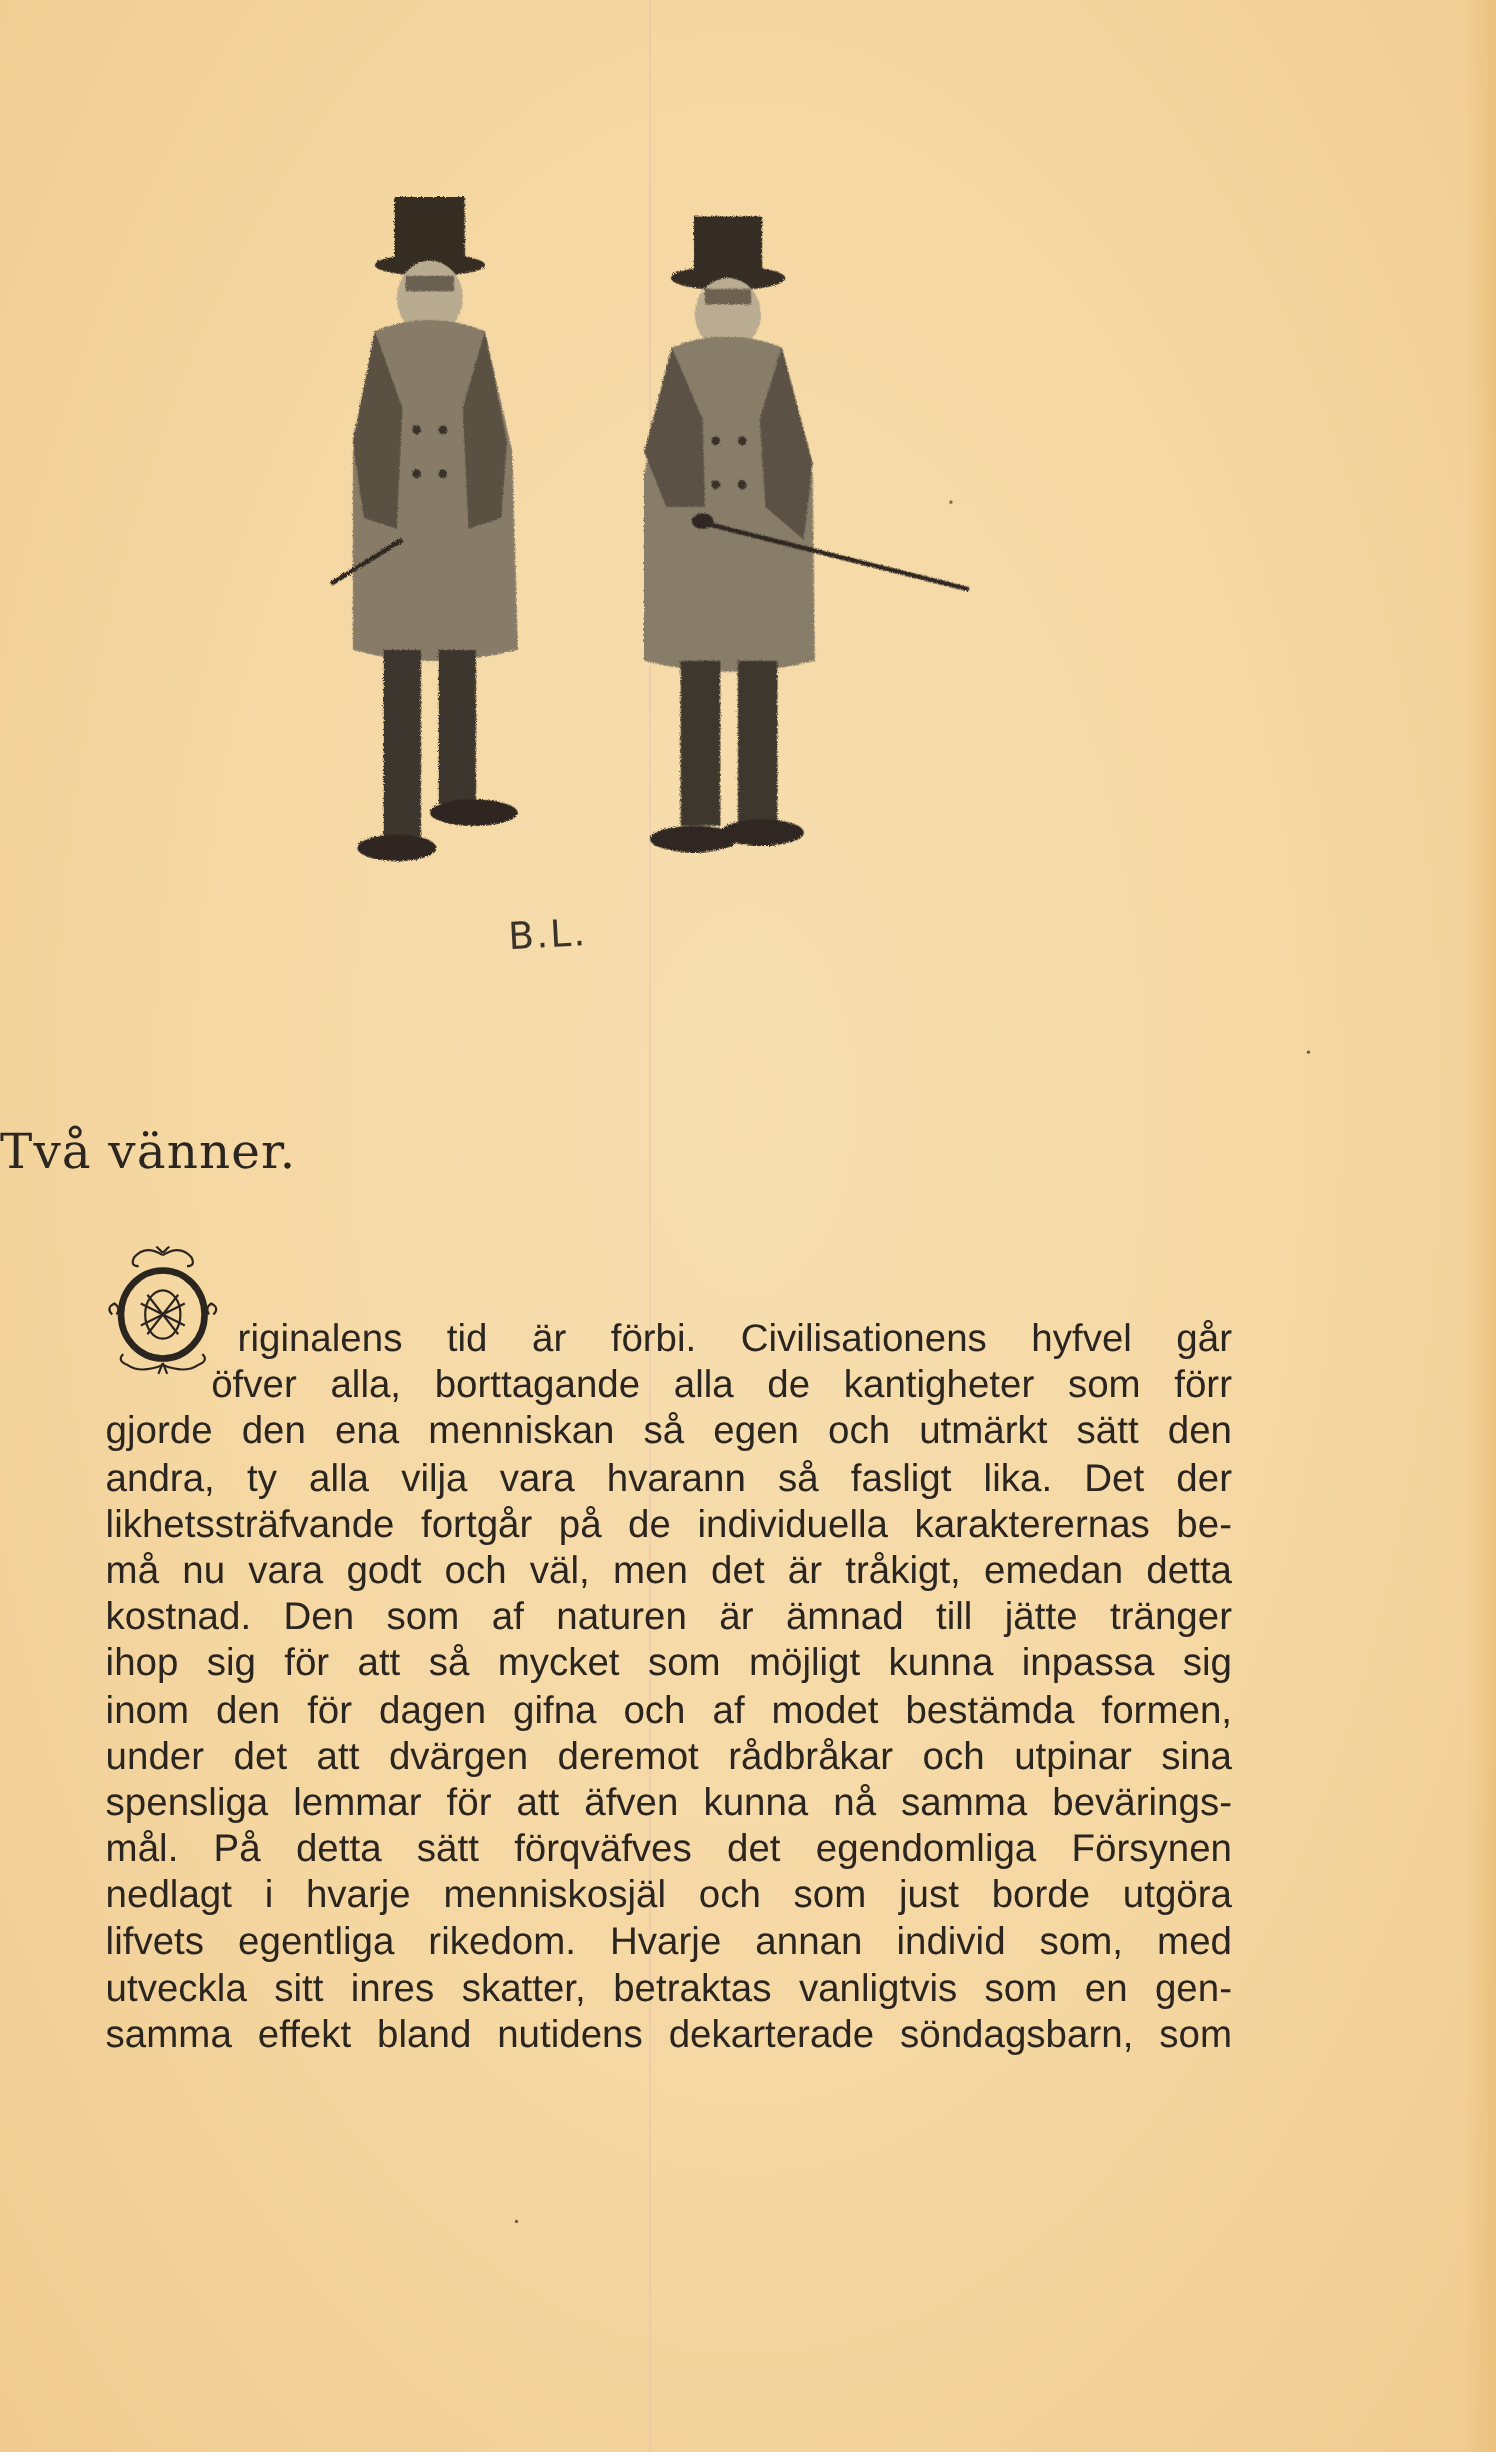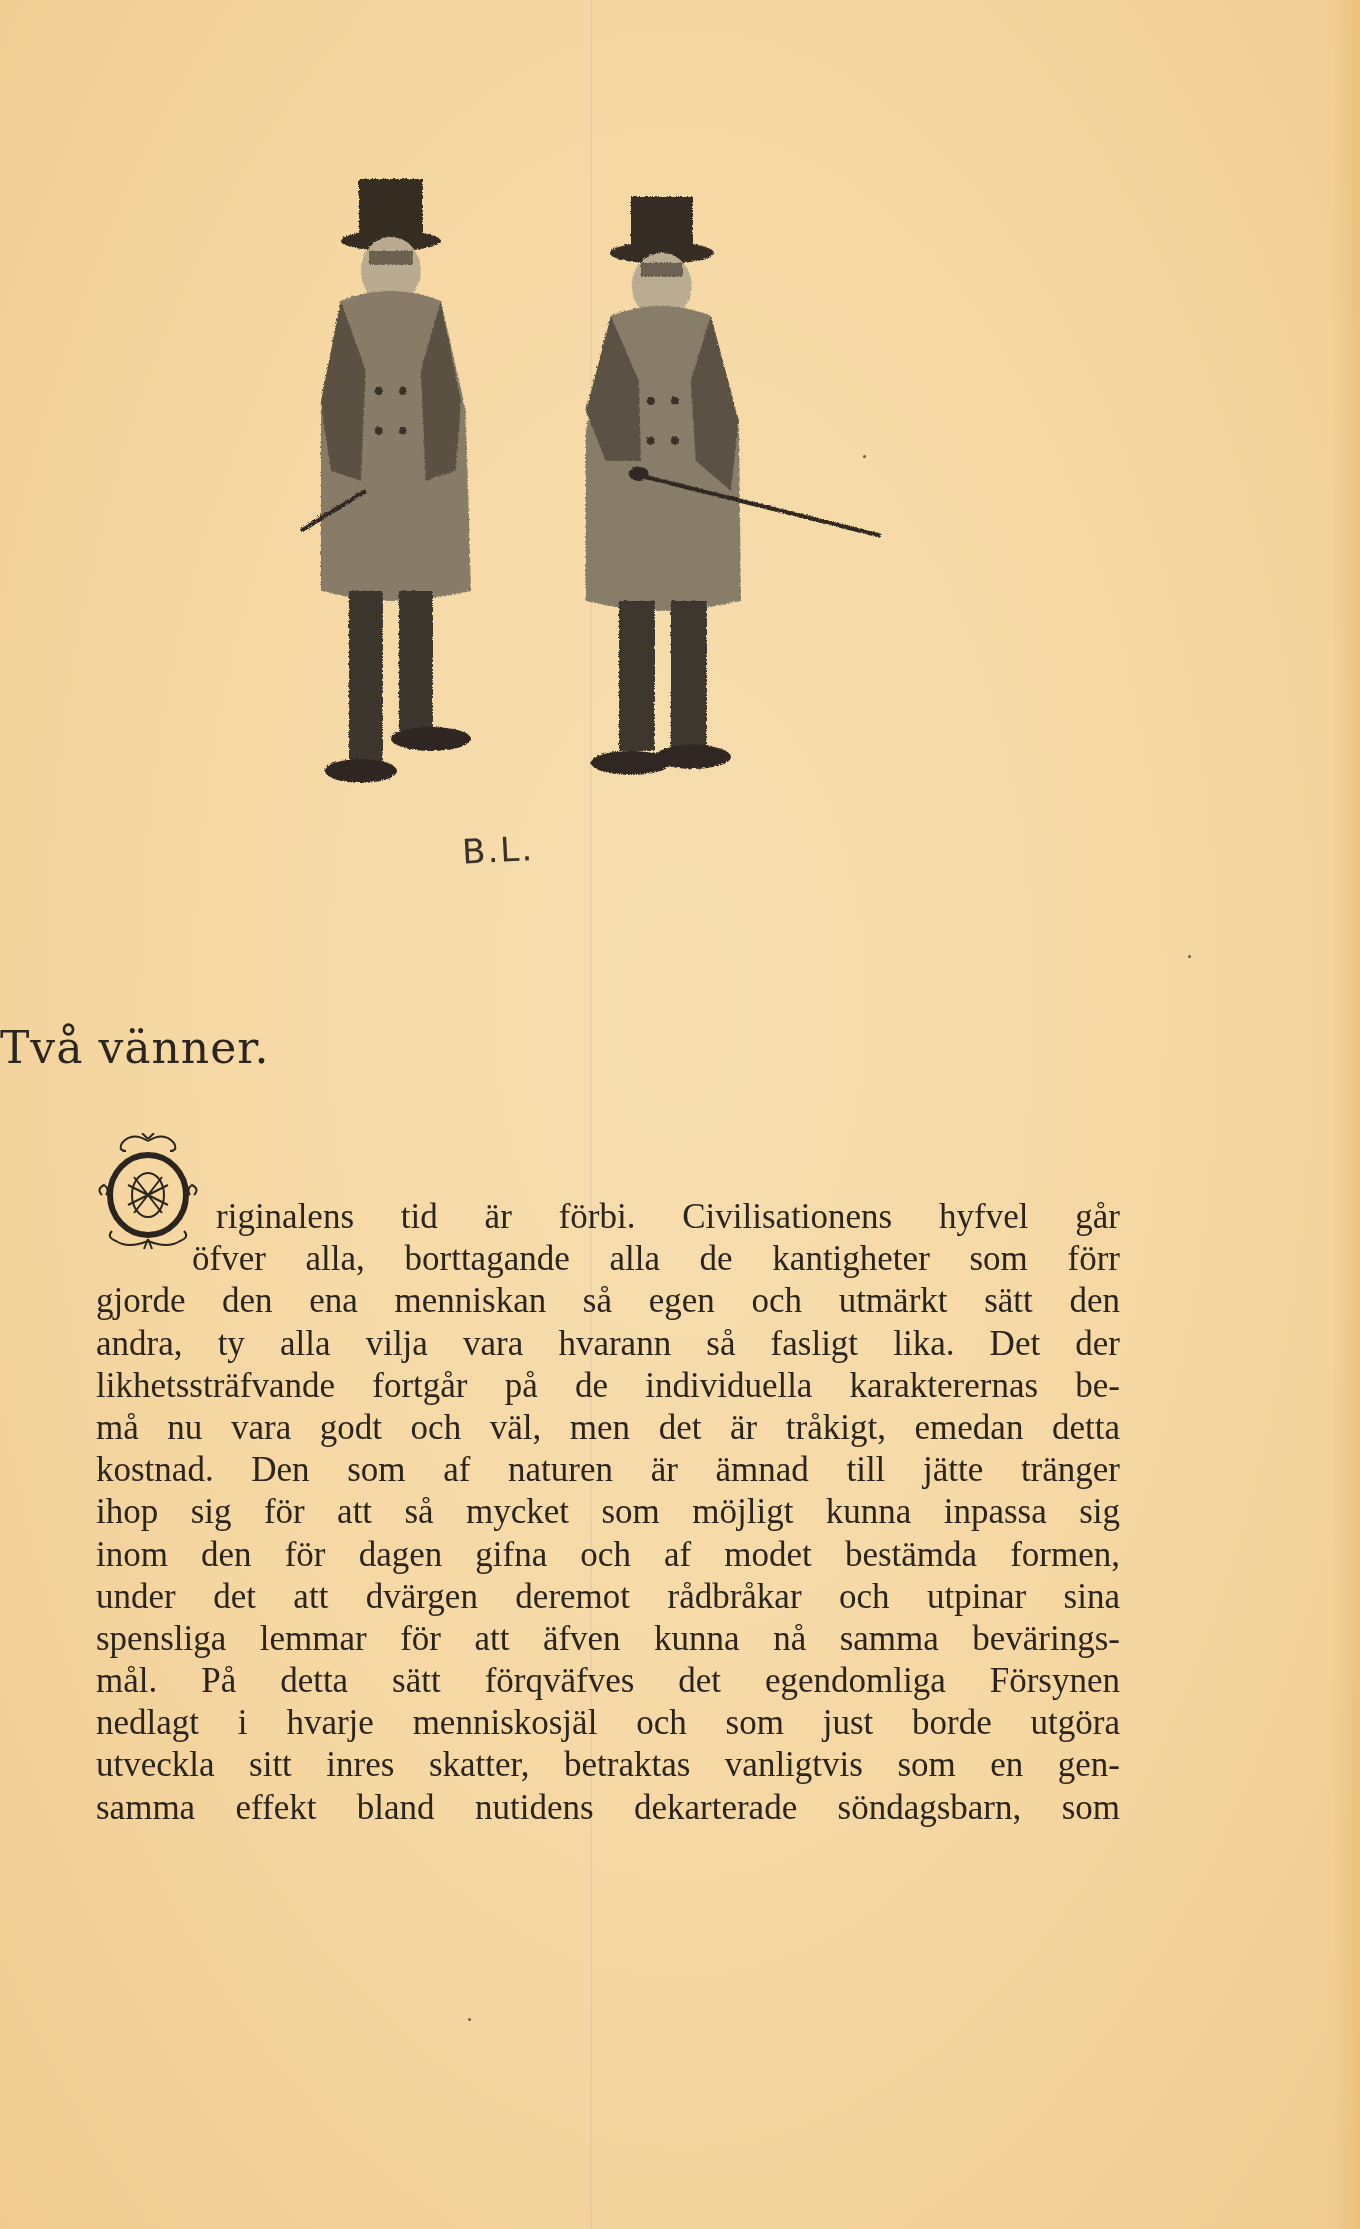--- a/index.html
+++ b/index.html
@@ -30,21 +30,21 @@
   .title {
     position: absolute; left: 0; width: 1360px; top: 1022px; text-align: left;
     font-family: "DejaVu Serif", serif; font-size: 44px; color: #2b2620;
     letter-spacing: 1px;
   }
   .dropcap {
     position: absolute; left: 92px; top: 1133px; width: 112px; height: 120px;
   }
   .body-text {
     position: absolute; left: 96px; top: 1196px; width: 1024px;
-    font-family: Liberation Serif, serif;
+    font-family: Liberation Sans, sans-serif;
     font-size: 35px; line-height: 42.2px; color: #2b2520;
   }
   .line {
     display: block; text-align: justify; text-align-last: justify;
     white-space: nowrap; height: 42.2px;
   }
   .line.indent1 { padding-left: 96px; }
   .line.indent2 { padding-left: 120px; }
   .line.last { text-align-last: justify; }
   .speck { position: absolute; width: 3px; height: 3px; background: #6a5a45; border-radius: 50%; }
@@ -141,19 +141,20 @@
   <span class="line">andra, ty alla vilja vara hvarann så fasligt lika. Det der</span>
   <span class="line">likhetssträfvande fortgår på de individuella karakterernas be-</span>
   <span class="line">må nu vara godt och väl, men det är tråkigt, emedan detta</span>
   <span class="line">kostnad. Den som af naturen är ämnad till jätte tränger</span>
   <span class="line">ihop sig för att så mycket som möjligt kunna inpassa sig</span>
   <span class="line">inom den för dagen gifna och af modet bestämda formen,</span>
   <span class="line">under det att dvärgen deremot rådbråkar och utpinar sina</span>
   <span class="line">spensliga lemmar för att äfven kunna nå samma bevärings-</span>
   <span class="line">mål. På detta sätt förqväfves det egendomliga Försynen</span>
   <span class="line">nedlagt i hvarje menniskosjäl och som just borde utgöra</span>
+  <span class="line">lifvets egentliga rikedom. Hvarje annan individ som, med</span>
   <span class="line">utveckla sitt inres skatter, betraktas vanligtvis som en gen-</span>
   <span class="line">samma effekt bland nutidens dekarterade söndagsbarn, som</span>
 </div>
 
 <div class="speck" style="left:1188px;top:955px;"></div>
 <div class="speck" style="left:863px;top:455px;"></div>
 <div class="speck" style="left:468px;top:2018px;"></div>
 
 </body></html>

